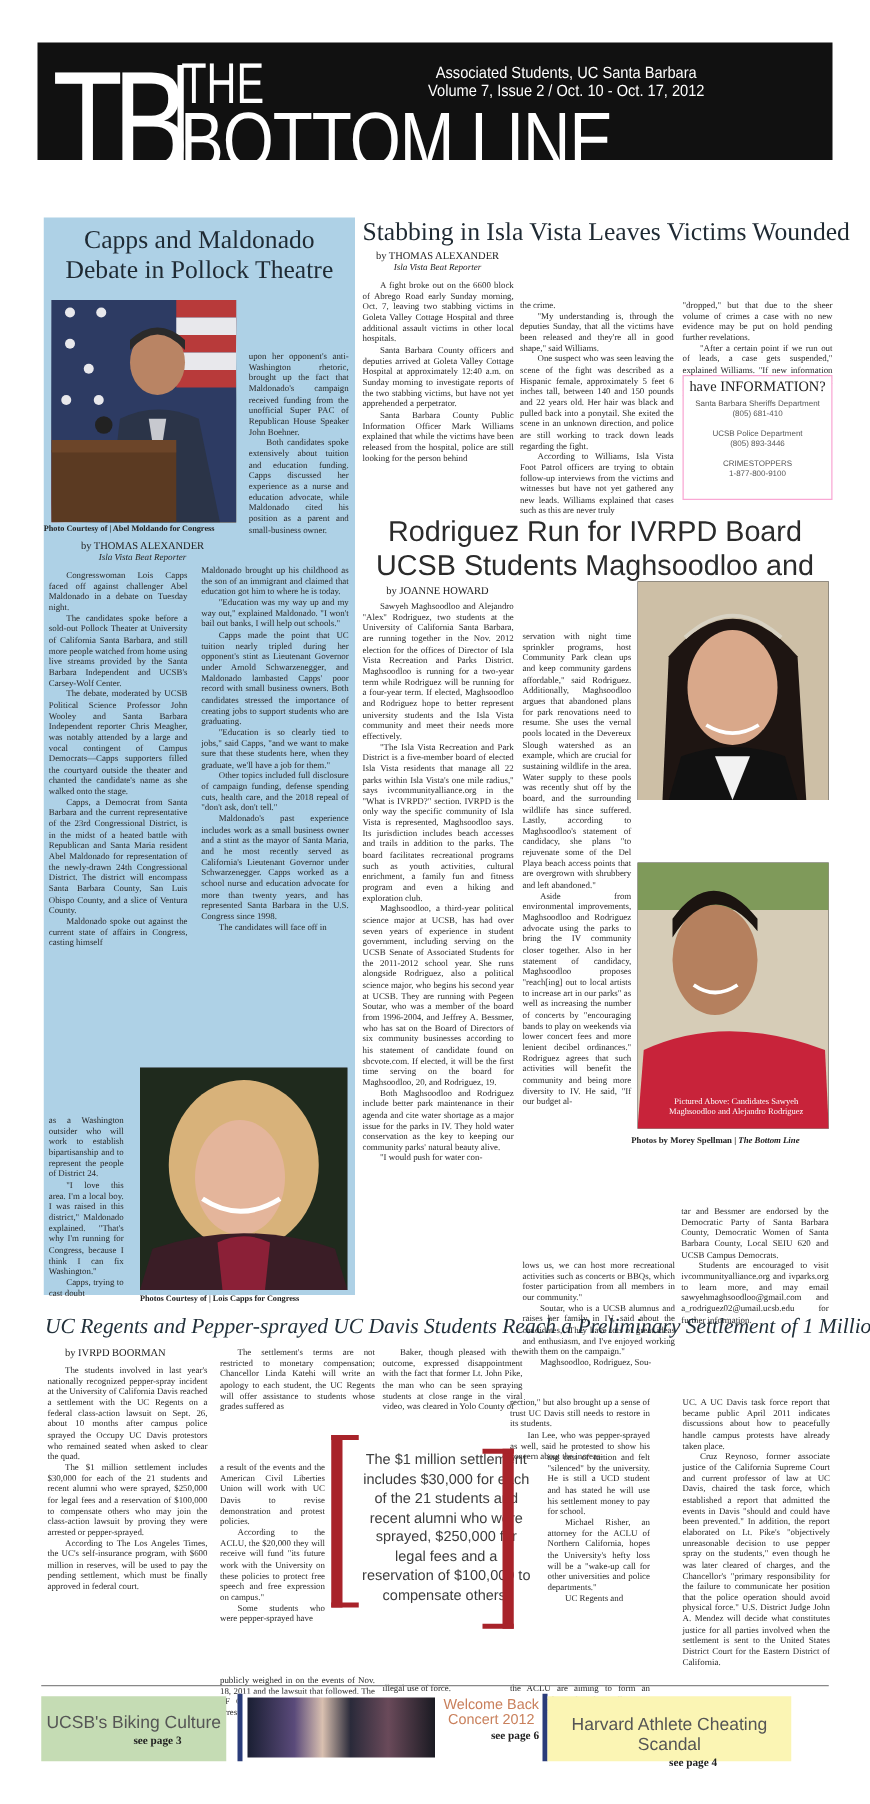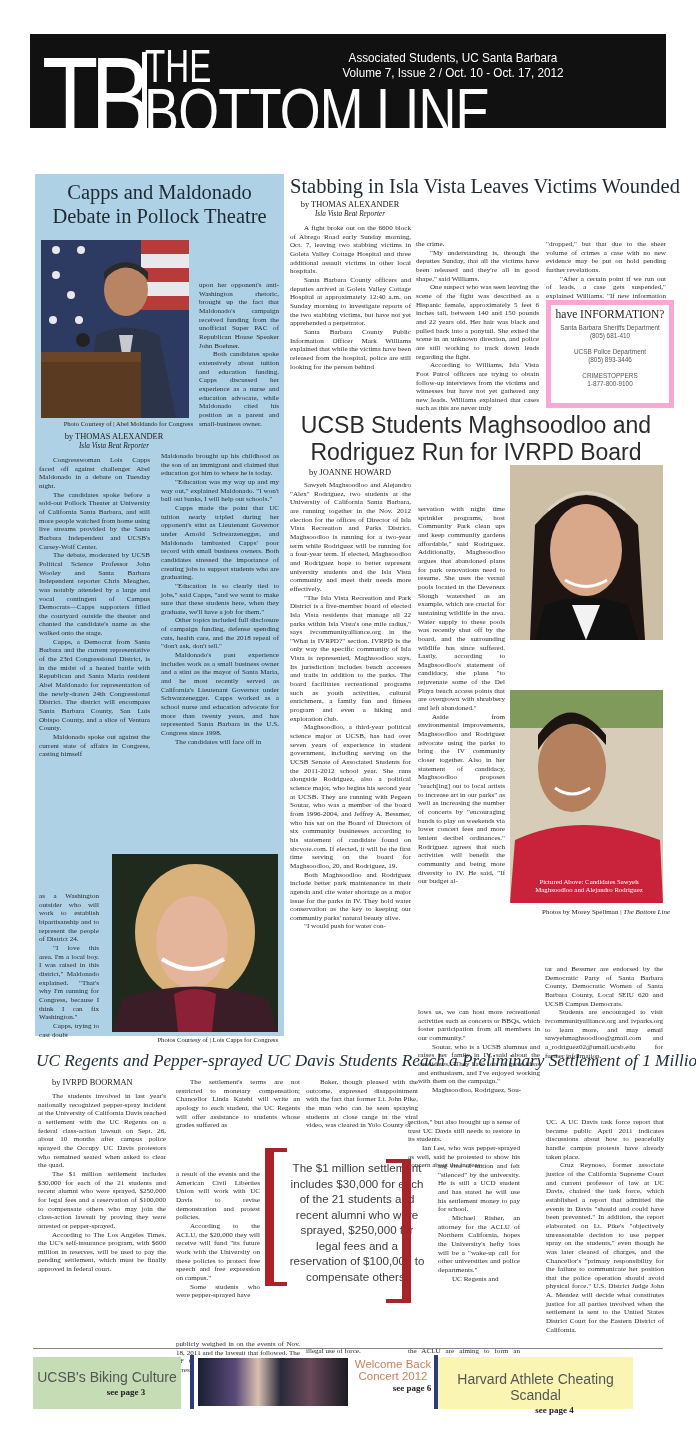--- a/index.html
+++ b/index.html
@@ -16,27 +16,27 @@
   .bottomline{left:114px;top:48px;font-family:"Liberation Sans",sans-serif;font-size:64px;line-height:60px;transform:scaleX(0.82);transform-origin:left top;letter-spacing:-1px;}
   .arrow-line{left:114px;top:126px;width:490px;height:5px;background:#fff;}
   .arrow-head{left:600px;top:115px;width:0;height:0;border-top:14px solid transparent;border-bottom:14px solid transparent;border-left:30px solid #fff;}
   .bar-v{left:112px;top:18px;width:5px;height:112px;background:#fff;}
   .mast-info{left:288px;top:16px;width:300px;text-align:center;font-family:"Liberation Sans",sans-serif;font-size:13px;line-height:15px;transform:scaleX(0.9);transform-origin:left top;}
 
   
   #capps{left:35px;top:174px;width:249px;height:862px;background:#aed1e6;}
   .capps-title{left:0;top:6px;width:249px;text-align:center;font-size:20.5px;line-height:24px;color:#1f2a33;}
   .photo{background:#333;overflow:hidden;}
-  .caption{font-size:6.6px;text-align:right;color:#222;}
+  .caption{font-size:6.6px;text-align:left;color:#222;font-weight:bold;}
   .byline{font-size:8.4px;text-align:center;color:#222;}
   .byline .role{font-style:italic;font-size:7.3px;display:block;}
 
   
   .stab-title{left:290px;top:174px;width:380px;font-size:20.5px;line-height:24px;color:#1f2a33;white-space:nowrap;}
-  .info-box{left:546px;top:300px;width:118px;height:98px;border:5px solid #f9a8d4;background:#fff;text-align:center;}
+  .info-box{left:546px;top:300px;width:118px;height:98px;border:1px solid #f9a8d4;background:#fff;text-align:center;}
   .info-box .h{font-size:11.5px;margin-top:3px;color:#222;}
   .info-box .l{font-family:"Liberation Sans",sans-serif;font-size:6.4px;line-height:8px;color:#555;}
 
   
   .ucsb-title{left:286px;top:412px;width:380px;text-align:center;font-family:"Liberation Sans",sans-serif;font-size:23px;line-height:27px;color:#2b2b2b;font-weight:300;}
 
   
   .reg-title{left:36px;top:1051px;width:640px;font-style:italic;font-size:17.2px;line-height:20px;color:#22303a;white-space:nowrap;}
   .pull{left:265px;top:1148px;width:150px;height:140px;}
   .pull .txt{position:absolute;left:22px;top:12px;width:140px;text-align:center;font-family:"Liberation Sans",sans-serif;font-size:11.6px;line-height:15.5px;color:#3d3d3d;}
@@ -171,22 +171,22 @@
   <div class="l">(805) 681-410</div>
   <div class="l" style="height:8px;"></div>
   <div class="l">UCSB Police Department</div>
   <div class="l">(805) 893-3446</div>
   <div class="l" style="height:8px;"></div>
   <div class="l">CRIMESTOPPERS</div>
   <div class="l">1-877-800-9100</div>
 </div>
 
 <div class="abs ucsb-title">
+  <div>Rodriguez Run for IVRPD Board</div>
   <div>UCSB Students Maghsoodloo and</div>
-  <div>Rodriguez Run for IVRPD Board</div>
 </div>
 <div class="abs byline" style="left:290px;top:468px;width:120px;">by JOANNE HOWARD</div>
 <div class="abs body-text" style="left:290px;top:481px;width:121px;">
   <p>Sawyeh Maghsoodloo and Alejandro "Alex" Rodriguez, two students at the University of California Santa Barbara, are running together in the Nov. 2012 election for the offices of Director of Isla Vista Recreation and Parks District. Maghsoodloo is running for a two-year term while Rodriguez will be running for a four-year term. If elected, Maghsoodloo and Rodriguez hope to better represent university students and the Isla Vista community and meet their needs more effectively.</p>
   <p>"The Isla Vista Recreation and Park District is a five-member board of elected Isla Vista residents that manage all 22 parks within Isla Vista's one mile radius," says ivcommunityalliance.org in the "What is IVRPD?" section. IVRPD is the only way the specific community of Isla Vista is represented, Maghsoodloo says. Its jurisdiction includes beach accesses and trails in addition to the parks. The board facilitates recreational programs such as youth activities, cultural enrichment, a family fun and fitness program and even a hiking and exploration club.</p>
   <p>Maghsoodloo, a third-year political science major at UCSB, has had over seven years of experience in student government, including serving on the UCSB Senate of Associated Students for the 2011-2012 school year. She runs alongside Rodriguez, also a political science major, who begins his second year at UCSB. They are running with Pegeen Soutar, who was a member of the board from 1996-2004, and Jeffrey A. Bessmer, who has sat on the Board of Directors of six community businesses according to his statement of candidate found on sbcvote.com. If elected, it will be the first time serving on the board for Maghsoodloo, 20, and Rodriguez, 19.</p>
   <p>Both Maghsoodloo and Rodriguez include better park maintenance in their agenda and cite water shortage as a major issue for the parks in IV. They hold water conservation as the key to keeping our community parks' natural beauty alive.</p>
   <p>"I would push for water con-</p>
 </div>
 <div class="abs body-text" style="left:418px;top:465px;width:87px;">

